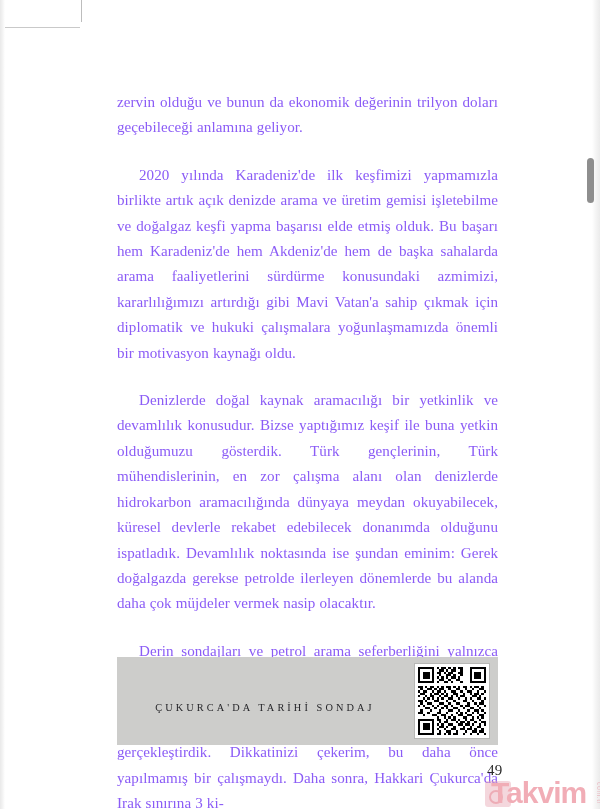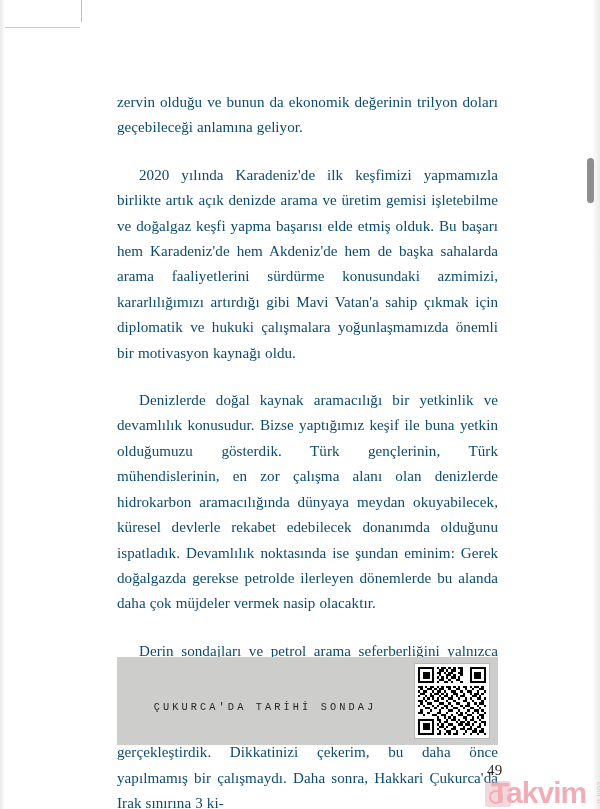--- a/index.html
+++ b/index.html
@@ -67,21 +67,21 @@
   .text-column {
     position: absolute;
     left: 117px;
     top: 90px;
     width: 381px;
   }
   .para {
     margin: 0 0 0 0;
     font-size: 15.1px;
     line-height: 25.4px;
-    color: #0c4a6e;
+    color: #8b5cf6;
     text-align: justify;
     text-justify: inter-word;
     letter-spacing: 0.05px;
     word-spacing: 0.2px;
     hyphens: none;
     font-family: Liberation Serif, serif;
   }
   .para + .para {
     margin-top: 22px;
   }
@@ -103,21 +103,21 @@
     left: 0;
     top: 0;
     width: 290px;
     height: 100px;
     display: flex;
     align-items: center;
     justify-content: center;
     font-size: 10.3px;
     letter-spacing: 3.1px;
     color: #26262a;
-    font-family: Liberation Mono, monospace;
+    font-family: Liberation Serif, serif;
     white-space: nowrap;
     padding-left: 6px;
     box-sizing: border-box;
   }
   .qr-wrap {
     position: absolute;
     right: 9px;
     top: 7px;
     width: 74px;
     height: 74px;

